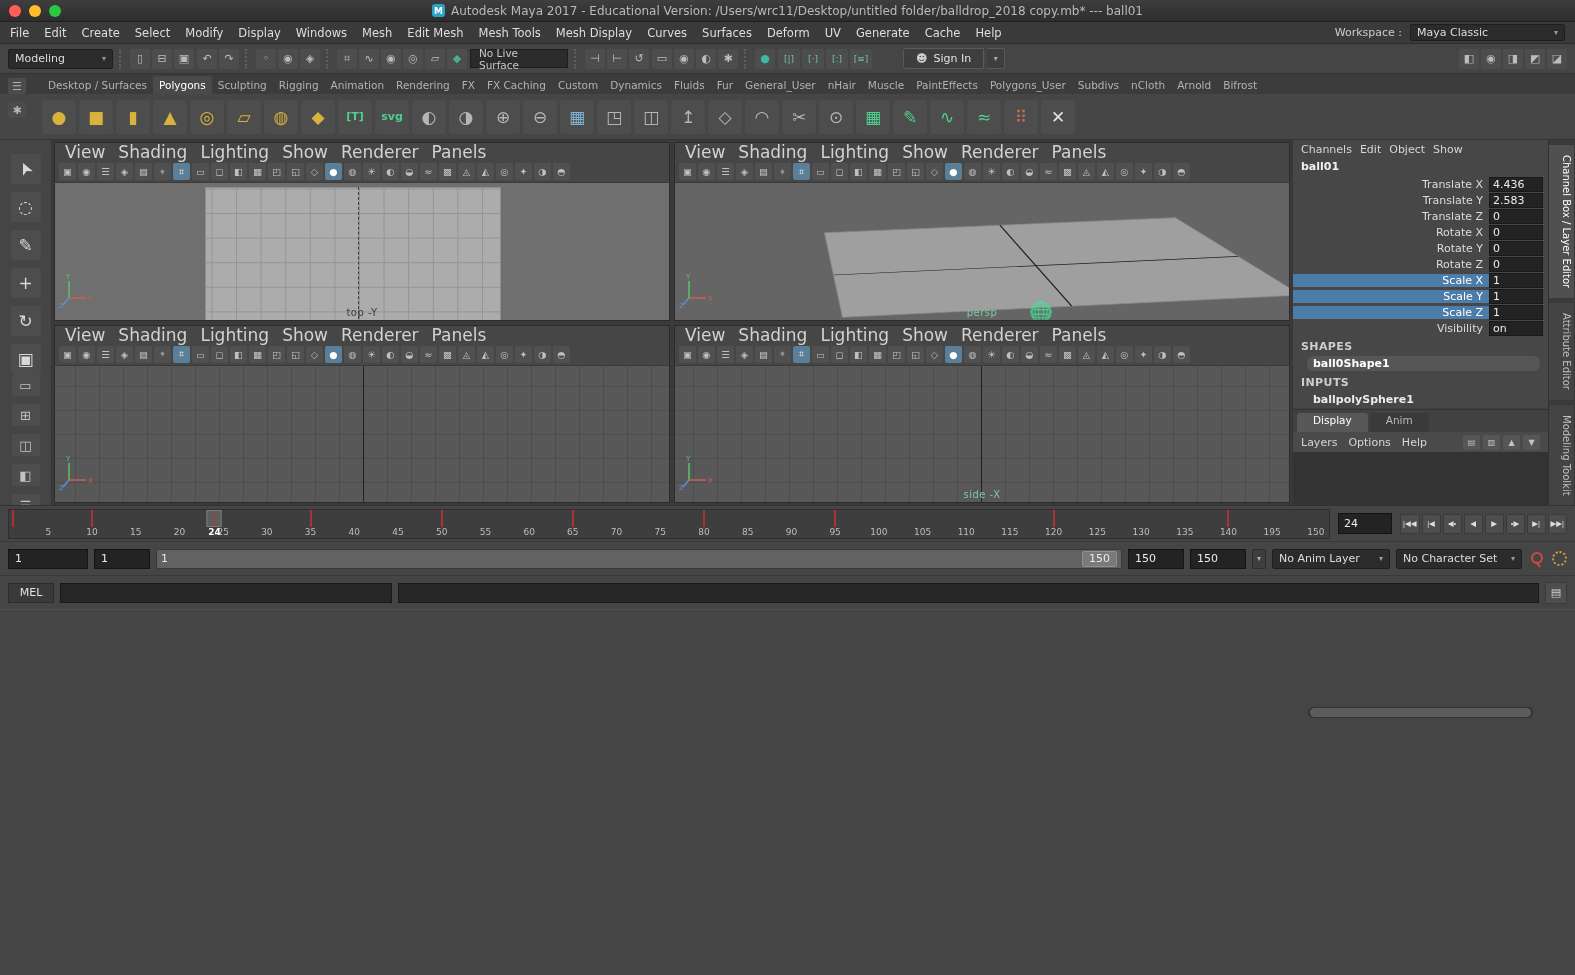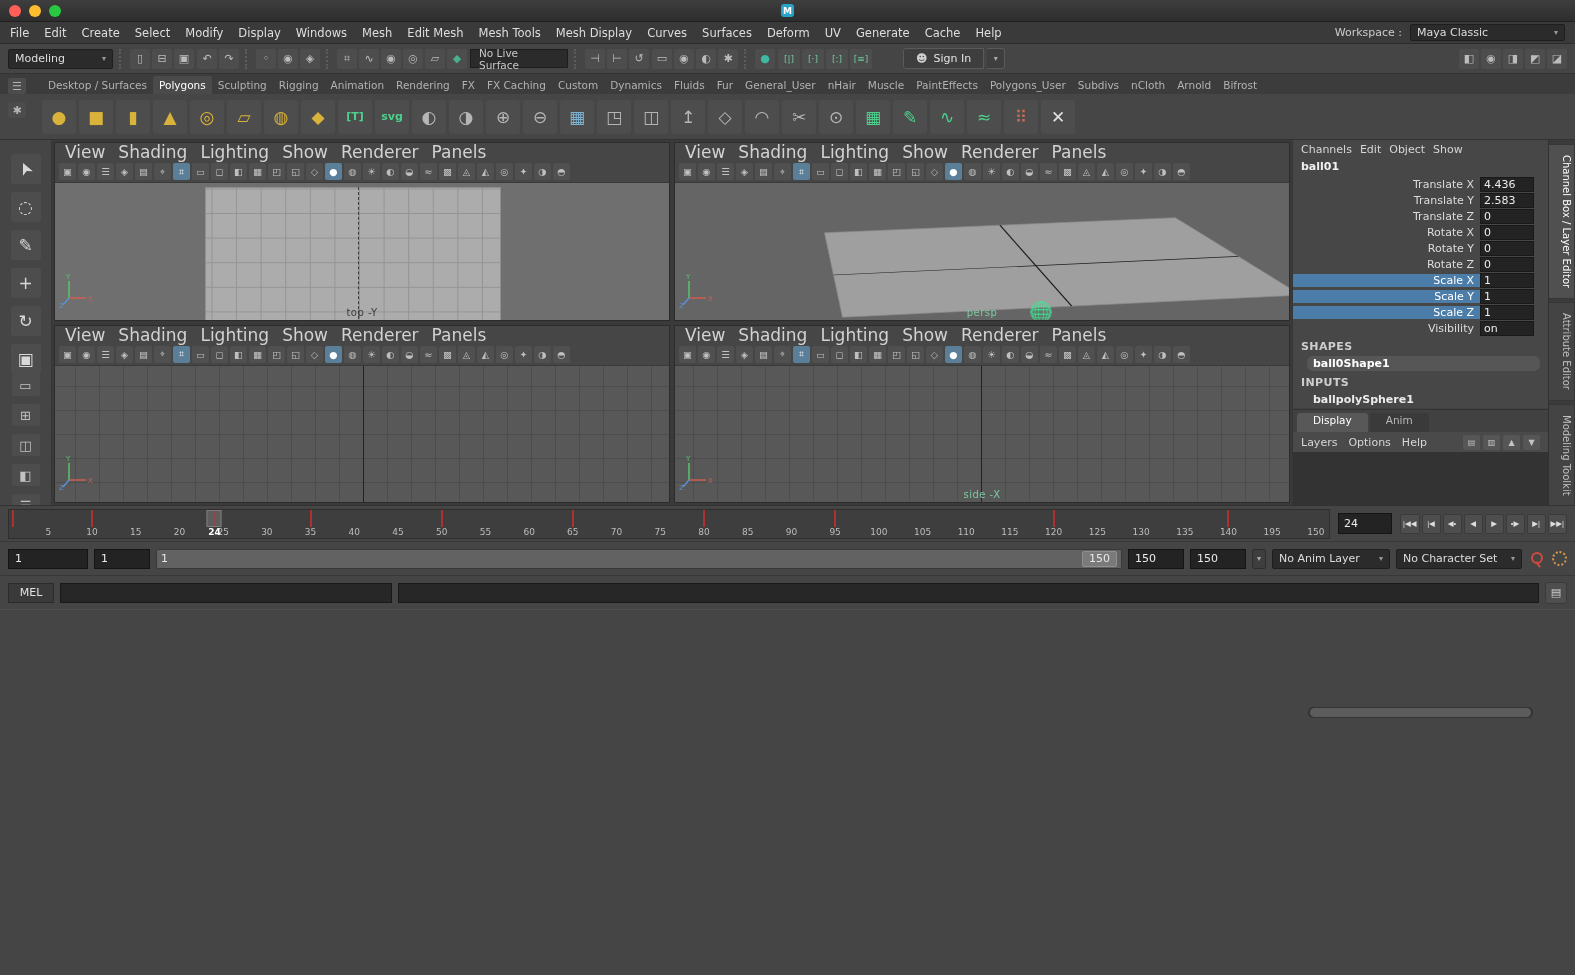--- a/index.html
+++ b/index.html
@@ -80,21 +80,21 @@
   .axis-jack{position:absolute;left:4px;bottom:12px}
 
   
   .channelbox{width:256px;flex:none;background:#474747;border-left:1px solid #363636;display:flex;flex-direction:column;font-size:11px}
   .cb-menus{height:19px;flex:none;display:flex;align-items:center;gap:8px;padding:0 8px;color:#d6d6d6}
   .cb-object{height:17px;flex:none;padding:1px 8px;font-weight:bold;color:#f0f0f0}
   .cb-rows{display:flex;flex-direction:column}
   .cb-row{display:flex;align-items:center;height:16px}
   .cb-label{flex:1;text-align:right;padding-right:6px;color:#dcdcdc}
   .cb-row.hl .cb-label{background:#4c7da8;color:#fff}
-  .cb-value{width:54px;flex:none;background:#232323;border:1px solid #191919;height:15px;line-height:13px;padding:0 3px;color:#ececec;margin-right:14px}
+  .cb-value{width:54px;flex:none;background:#232323;border:1px solid #191919;height:15px;line-height:13px;padding:0 3px;color:#ececec;margin-right:5px}
   .cb-section{padding:4px 8px 2px;font-weight:bold;color:#cecece;letter-spacing:0.4px}
   .cb-node{margin:1px 8px 1px 14px;background:#565656;padding:1px 6px;color:#fff;font-weight:bold;border-radius:6px}
   .cb-node.plain{background:transparent;color:#ececec}
   .cb-fill{flex:1;background:#3d3d3d;border-top:1px solid #414141}
 
   
   .le{height:310px;flex:none;display:flex;flex-direction:column;border-top:1px solid #333}
   .le-tabs{height:22px;flex:none;display:flex;gap:2px;padding:3px 4px 0;background:#414141}
   .le-tab{padding:1px 16px;background:#3a3a3a;color:#b9b9b9;border-radius:3px 3px 0 0;font-size:10.5px}
   .le-tab.active{background:#585858;color:#fff}
@@ -167,20 +167,21 @@
 <div class="app">
 
   <div class="titlebar">
     <div class="traffic">
       <span class="light red"></span>
       <span class="light yellow"></span>
       <span class="light green"></span>
     </div>
     <div class="title-center">
       <span class="doc-icon">M</span>
+      <span class="title-text">Autodesk Maya 2017 - Educational Version: /Users/wrc11/Desktop/untitled folder/balldrop_2018 copy.mb*  ---  ball01</span>
     </div>
   </div>
 
   <div class="menubar">
     <div id="menu-items" class="menu-items">
         <span class="menu-item">File</span>
         <span class="menu-item">Edit</span>
         <span class="menu-item">Create</span>
         <span class="menu-item">Select</span>
         <span class="menu-item">Modify</span>

